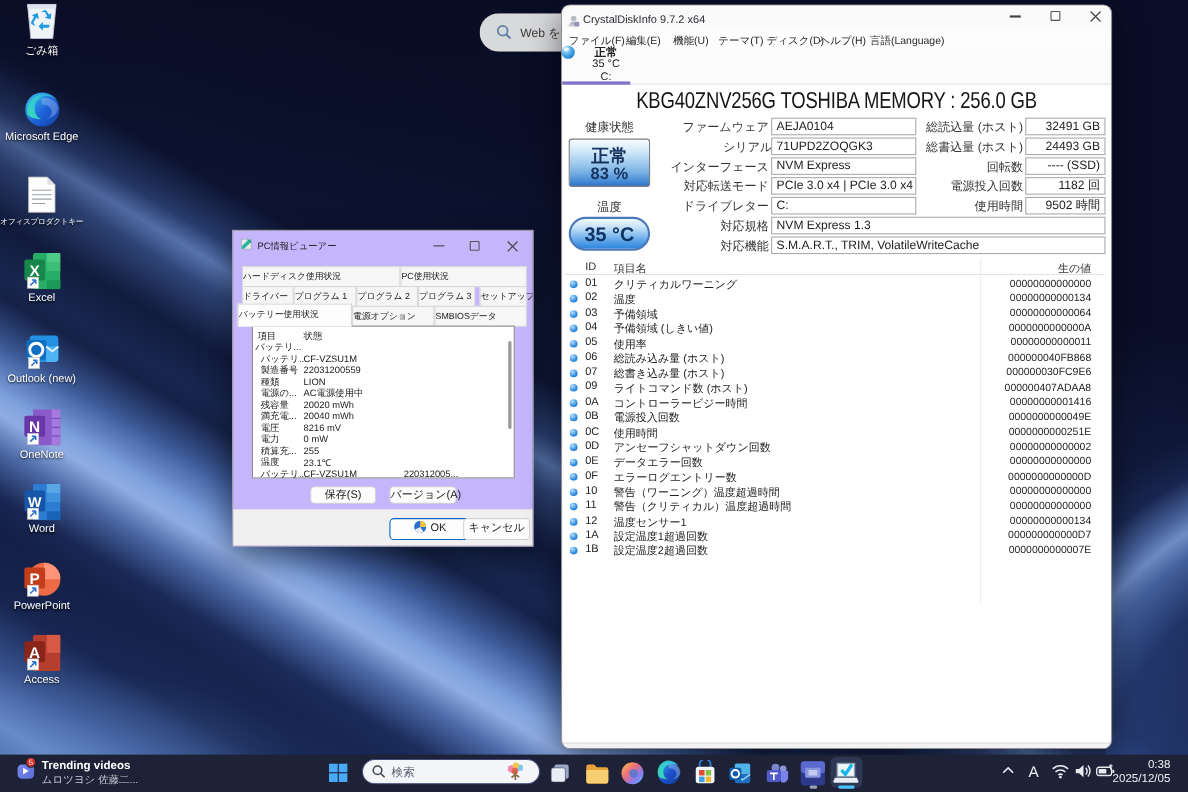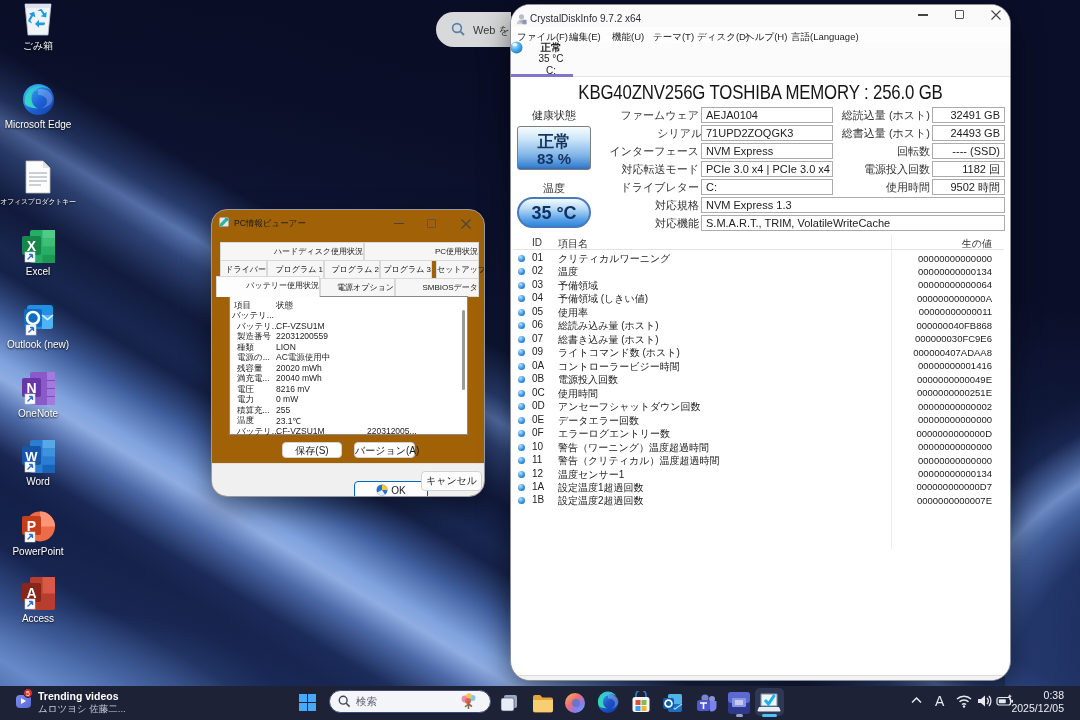--- a/index.html
+++ b/index.html
@@ -6,38 +6,38 @@
 body{position:relative;background:#0a0e28;}
 .ab{position:absolute;}
 
 #wall{left:0;top:0;width:1080px;height:720px;overflow:hidden;}
 .beam{position:absolute;left:-40px;width:1500px;transform-origin:0 0;transform:rotate(31deg);}
 
 #tb{left:0;top:686px;width:1080px;height:34px;background:#1d2236;z-index:50;}
 #tb .ic{position:absolute;top:5px;width:24px;height:24px;}
 .trayic{position:absolute;}
 
-#cdi{left:510px;top:4px;width:501px;height:677px;background:#fff;border:1px solid #8e8e96;border-radius:20px;box-shadow:0 10px 30px rgba(0,0,0,.5);z-index:30;overflow:hidden;}
-
-#dlg{left:211px;top:209px;width:274px;height:288px;background:#a16207;border:1px solid #9a9aa2;border-radius:16px;box-shadow:0 10px 28px rgba(0,0,0,.45);z-index:20;overflow:hidden;}
+#cdi{left:510px;top:4px;width:501px;height:677px;background:#fff;border:1px solid #8e8e96;border-radius:8px;box-shadow:0 10px 30px rgba(0,0,0,.5);z-index:30;overflow:hidden;}
+
+#dlg{left:211px;top:209px;width:274px;height:288px;background:#c4b5fd;border:1px solid #9a9aa2;border-radius:0;box-shadow:0 10px 28px rgba(0,0,0,.45);z-index:20;overflow:hidden;}
 
 .dico{position:absolute;width:76px;text-align:center;z-index:5;}
 .dico .lbl{color:#fff;font-size:10px;text-shadow:0 1px 2px rgba(0,0,0,.9);margin-top:3px;white-space:nowrap;}
 
 .flab{position:absolute;left:0;width:188px;text-align:right;font-size:11px;color:#333;white-space:nowrap;}
 .flabr{position:absolute;left:230px;width:189px;text-align:right;font-size:11px;color:#333;white-space:nowrap;}
 .fbox{position:absolute;height:16px;border:1px solid #ababab;background:#fff;font-size:11px;color:#222;padding-left:4px;line-height:14px;white-space:nowrap;}
 .fboxr{position:absolute;left:421px;width:73px;height:16px;border:1px solid #ababab;background:#fff;font-size:11px;color:#222;padding-right:4px;line-height:14px;text-align:right;white-space:nowrap;}
 .trow{position:relative;height:13.476px;font-size:10px;color:#222;}
 .trow .dot{position:absolute;left:4px;top:3px;width:7px;height:7px;border-radius:50%;background:radial-gradient(circle at 35% 30%,#b8e0ff,#2d8ae0 60%,#1168b8);}
 .trow .tid{position:absolute;left:18px;top:0;}
 .trow .tnm{position:absolute;left:44px;top:0;white-space:nowrap;}
 .trow .tvl{position:absolute;right:12px;top:0.5px;font-size:9.5px;}
 
-.tabr{position:absolute;height:19px;background:#f6f6f6;border:1px solid #d9d9d9;font-size:8px;color:#1a1a1a;text-align:right;line-height:18px;white-space:nowrap;}
+.tabr{position:absolute;height:19px;background:#f6f6f6;border:1px solid #d9d9d9;font-size:8px;color:#1a1a1a;text-align:left;line-height:18px;white-space:nowrap;}
 .dbtn{position:absolute;height:16px;background:#fdfdfd;border:1px solid #d2d2d2;border-radius:4px;font-size:10px;color:#1a1a1a;text-align:center;line-height:15px;white-space:nowrap;}
 </style></head>
 <body>
 <div id="wall" class="ab">
 <div style="position:absolute;left:0;top:0;width:1080px;height:720px;background:linear-gradient(200deg,#0a0e28 28%,#0f1838 52%,#16255277 75%,#1f3366 100%),linear-gradient(180deg,#0b0f2c,#0e1534);"></div>
 <div class="beam" style="top:24px;height:132px;background:linear-gradient(180deg,rgba(20,30,70,0) 0%,rgba(70,105,175,.5) 32%,rgba(108,142,208,.8) 48%,rgba(80,115,185,.5) 65%,rgba(20,30,70,0) 100%);"></div>
 <div class="beam" style="top:165px;height:100px;background:linear-gradient(180deg,rgba(20,30,70,0) 0%,rgba(55,85,150,.22) 50%,rgba(20,30,70,0) 100%);"></div>
 <div class="beam" style="top:245px;height:185px;background:linear-gradient(180deg,rgba(25,35,80,0) 0%,rgba(80,118,190,.75) 22%,rgba(130,165,225,.98) 42%,rgba(150,180,235,.95) 50%,rgba(95,130,200,.75) 65%,rgba(40,62,120,.3) 85%,rgba(25,35,80,0) 100%);"></div>
 <div class="beam" style="top:522px;height:150px;background:linear-gradient(180deg,rgba(20,30,70,0) 0%,rgba(75,110,180,.6) 35%,rgba(115,150,215,.85) 65%,rgba(60,95,165,.45) 100%);"></div>
 <div class="beam" style="top:676px;height:110px;background:linear-gradient(180deg,rgba(90,125,195,.7) 0%,rgba(125,160,220,.9) 40%,rgba(60,95,165,.4) 100%);"></div>
@@ -235,21 +235,21 @@
       <div style="position:absolute;left:8px;top:129.5px;font-size:8.5px;color:#222;white-space:nowrap;">バッテリ...</div>
       <div style="position:absolute;left:47px;top:129.5px;font-size:8.5px;color:#222;white-space:nowrap;">CF-VZSU1M</div>
       <div style="position:absolute;left:138px;top:129.5px;font-size:8.5px;color:#222;white-space:nowrap;">220312005...</div>
     </div>
 <div style="position:absolute;left:250px;top:100px;width:3px;height:80px;border-radius:2px;background:#9a9a9a;"></div>
 
 <div class="dbtn" style="left:70px;top:232px;width:60px;">保存(S)</div>
 <div class="dbtn" style="left:142px;top:232px;width:61px;">バージョン(A)</div>
 
 <div style="position:absolute;left:0;top:253px;width:274px;height:35px;background:#f0f0f0;border-top:1px solid #e2e2e2;"></div>
-<div class="dbtn" style="left:142px;top:271px;width:74px;height:20px;border:1px solid #0067c0;line-height:18px;"><svg style="vertical-align:-2px;margin-right:3px;" width="12" height="12" viewBox="0 0 12 12">
+<div class="dbtn" style="left:142px;top:261px;width:74px;height:20px;border:1px solid #0067c0;line-height:18px;"><svg style="vertical-align:-2px;margin-right:3px;" width="12" height="12" viewBox="0 0 12 12">
         <circle cx="6" cy="6" r="5.5" fill="#2a6fd0"></circle>
         <path d="M6 6 L6 .5 A5.5 5.5 0 0 1 11.5 6 z" fill="#f3c53e"></path>
         <path d="M6 6 L1 8.5 A5.5 5.5 0 0 0 9 10.5 z" fill="#e8ecf4"></path>
       </svg>OK</div>
 <div class="dbtn" style="left:209px;top:261px;width:61px;height:20px;line-height:18px;">キャンセル</div>
 </div>
 <div id="cdi" class="ab">
 
 <div style="position:absolute;left:0;top:0;width:100%;height:22px;background:#fafafa;"></div>
 <svg style="position:absolute;left:4px;top:8px;" width="13" height="12" viewBox="0 0 14 14">

